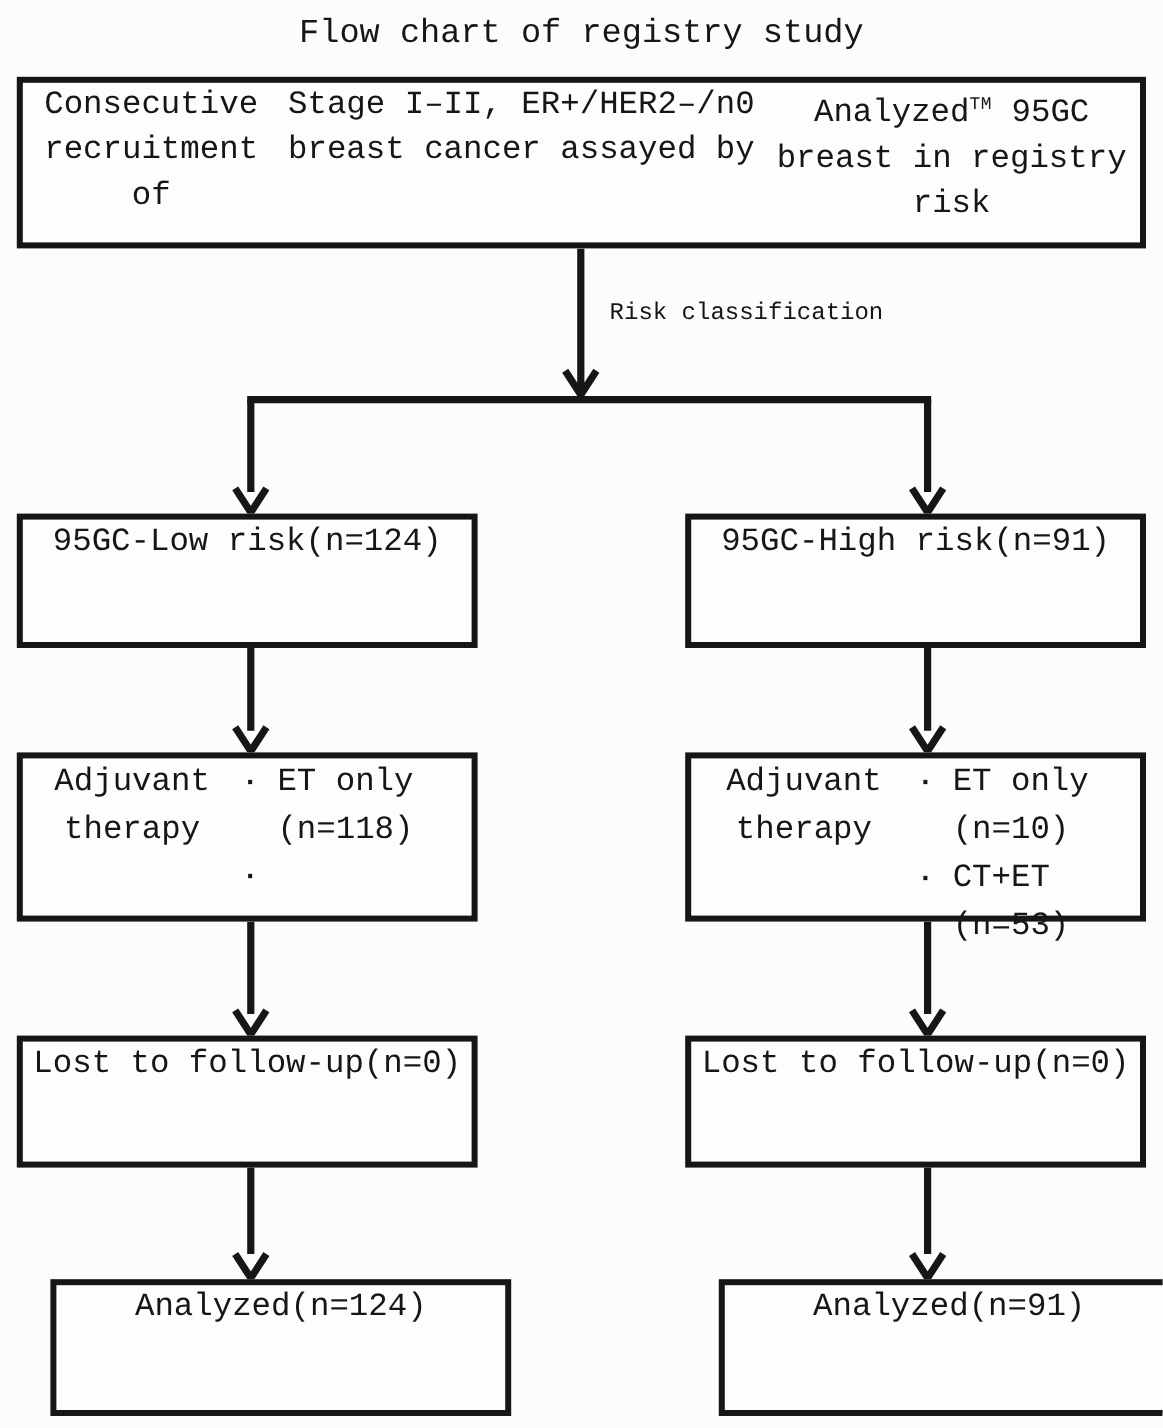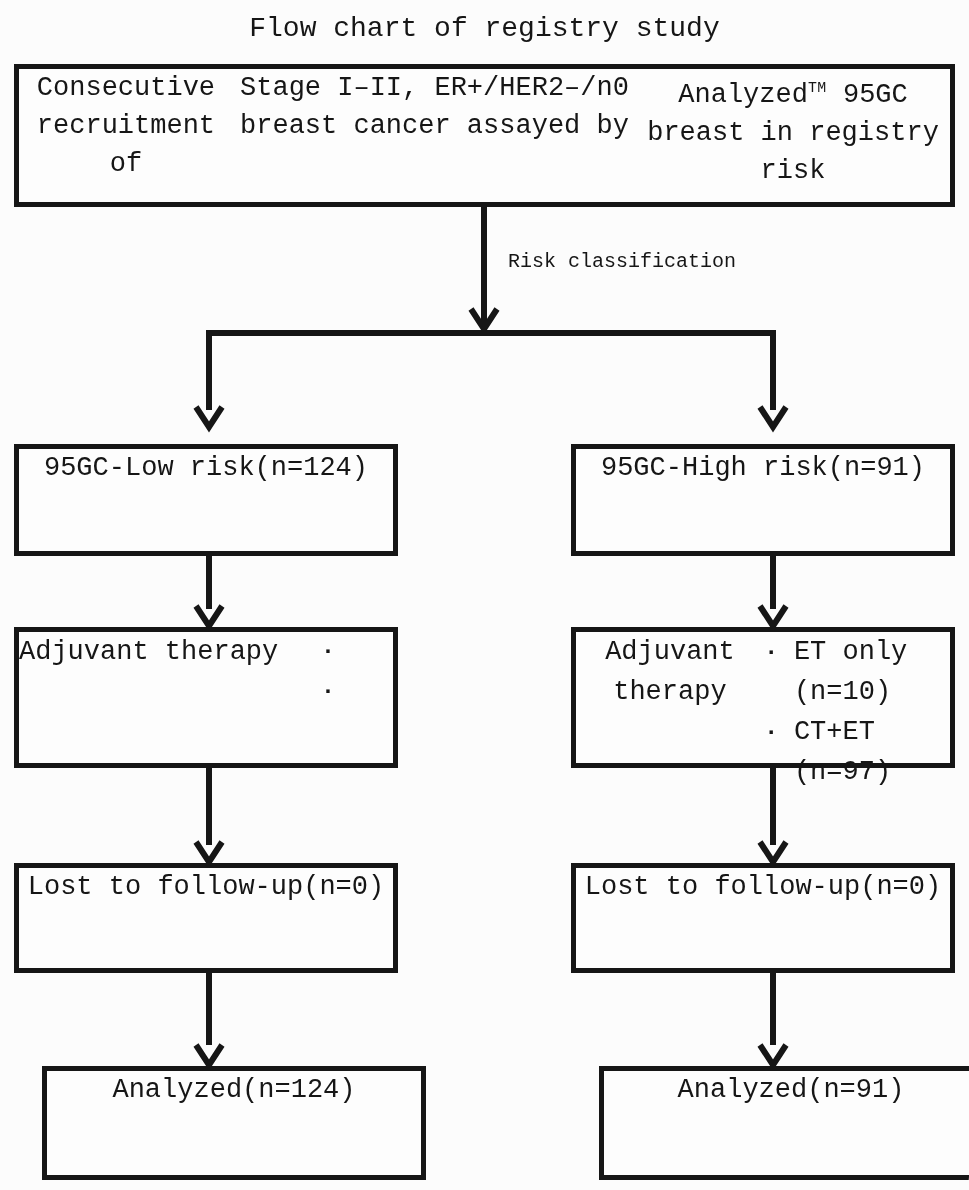--- a/index.html
+++ b/index.html
@@ -15,21 +15,21 @@
   .fig-title { position:absolute; top:13px; left:0; width:969px; text-align:center; font-size:28px; }
   .edge-label { position:absolute; left:508px; top:250px; font-size:20px; white-space:nowrap; }
   .box {
     position:absolute; box-sizing:border-box; border:5px solid var(--ink);
     background:#fdfdfd; display:flex; flex-direction:row; justify-content:center;
     text-align:center; font-size:27px; line-height:38px;
   }
   .top-box   { left:14px;  top:64px;  width:941px; height:143px; }
   .col-left  { left:14px;  width:384px; }
   .col-right { left:571px; width:384px; }
-  .row-risk     { top:444px;  height:112px; }
+  .row-risk     { top:428px;  height:112px; }
   .row-adjuvant { top:627px;  height:141px; line-height:40px; }
   .row-lost     { top:863px;  height:110px; }
   .row-analyzed { top:1066px; height:114px;margin-left:28px; }
   .adj-items { width:max-content; margin:0 auto; text-align:left; }
   .bullet-row { display:flex; align-items:baseline; }
   .bullet { width:30px; font-size:24px; font-weight:700; flex:none; }
   sup.tm { font-size:0.55em; vertical-align:10px; letter-spacing:0.5px; }
 </style>
 </head>
 <body>
@@ -62,20 +62,21 @@
   <div class="box col-left row-risk">
     <div>95GC-Low risk</div>
     <div>(n=124)</div>
   </div>
 
   <div class="box col-left row-adjuvant">
     <div>Adjuvant therapy</div>
     <div class="adj-items">
       <div class="bullet-row">
         <span class="bullet">·</span>
+        <span>ET only (n=118)</span>
       </div>
       <div class="bullet-row">
         <span class="bullet">·</span>
       </div>
     </div>
   </div>
 
   <div class="box col-left row-lost">
     <div>Lost to follow-up</div>
     <div>(n=0)</div>
@@ -93,21 +94,21 @@
 
   <div class="box col-right row-adjuvant">
     <div>Adjuvant therapy</div>
     <div class="adj-items">
       <div class="bullet-row">
         <span class="bullet">·</span>
         <span>ET only (n=10)</span>
       </div>
       <div class="bullet-row">
         <span class="bullet">·</span>
-        <span>CT+ET (n=97)</span>
+        <span>CT+ET (n=53)</span>
       </div>
     </div>
   </div>
 
   <div class="box col-right row-lost">
     <div>Lost to follow-up</div>
     <div>(n=0)</div>
   </div>
 
   <div class="box col-right row-analyzed">

